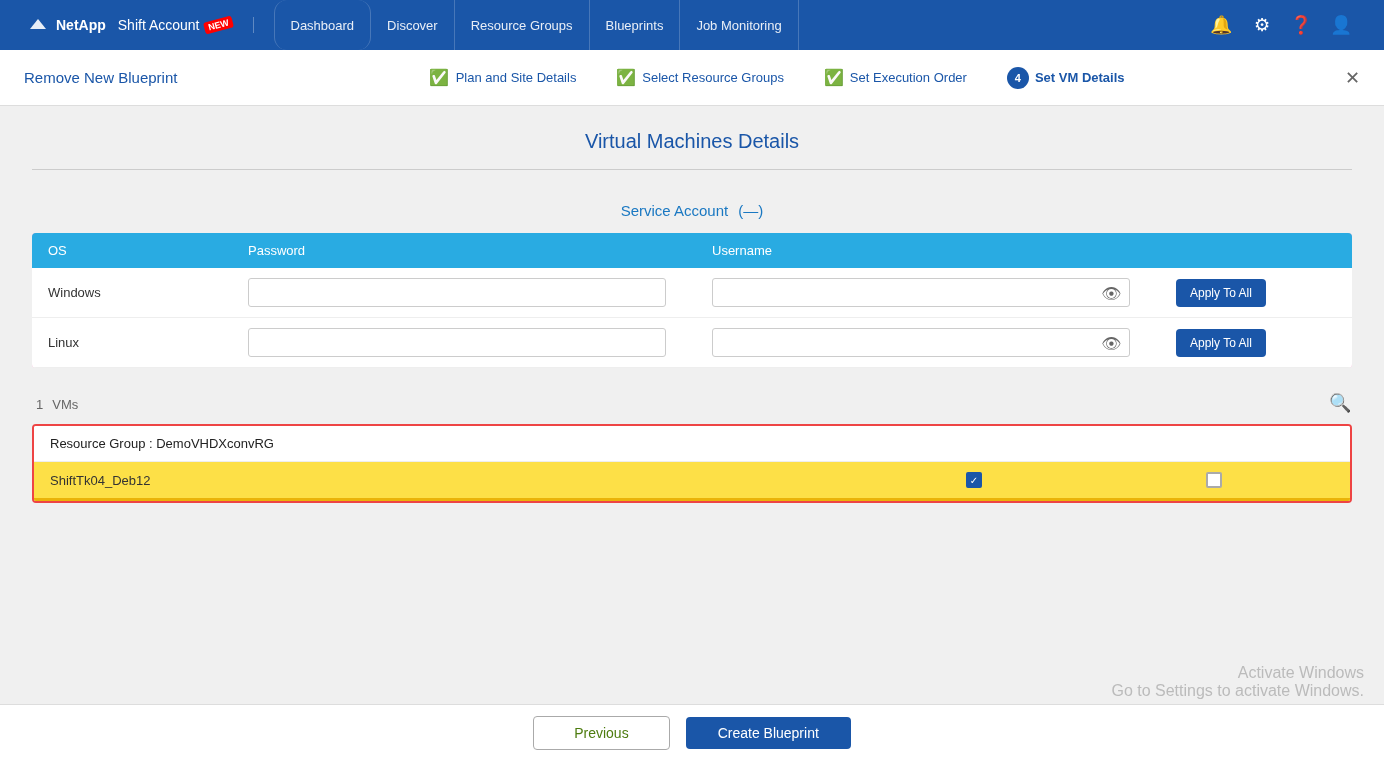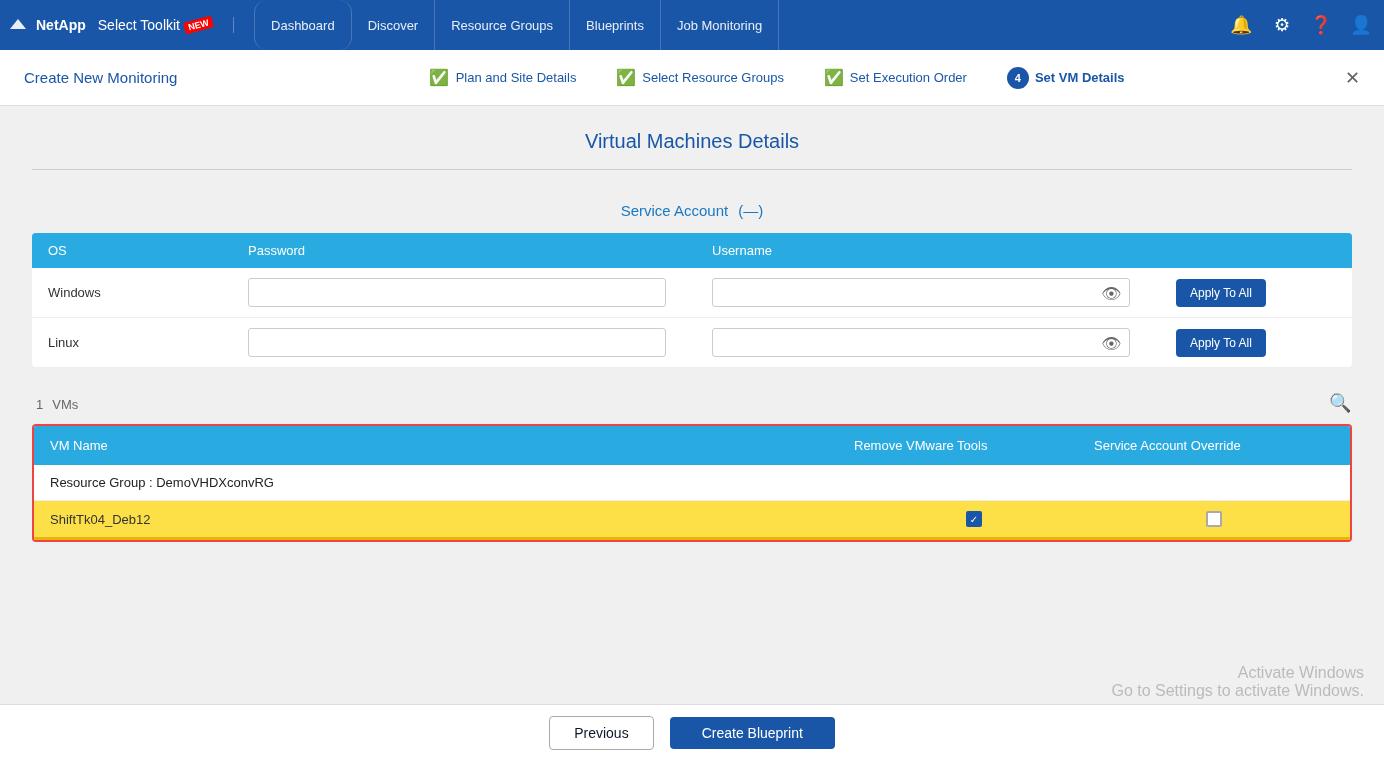--- a/index.html
+++ b/index.html
@@ -4,21 +4,21 @@
   <style>
     * { box-sizing: border-box; margin: 0; padding: 0; }
     body { font-family: 'Segoe UI', Arial, sans-serif; background: #f0f0f0; min-height: 760px; overflow: hidden; }
 
     
     .top-nav {
       background: #1a56a8;
       height: 50px;
       display: flex;
       align-items: center;
-      padding: 0 8px;
+      padding: 0 28px;
       gap: 0;
     }
     .nav-brand {
       display: flex;
       align-items: center;
       gap: 8px;
       margin-right: 12px;
     }
     .nav-brand-logo {
       width: 20px;
@@ -348,24 +348,24 @@
       justify-content: center;
       gap: 16px;
       border-top: 1px solid #ddd;
       position: fixed;
       bottom: 0;
       left: 0;
       right: 0;
     }
     .btn-previous {
       background: white;
-      color: #0f172a;
+      color: #4d7c0f;
       border: 1px solid #aaa;
       border-radius: 4px;
-      padding: 8px 24px;
+      padding: 8px 40px;
       font-size: 14px;
       cursor: pointer;
     }
     .btn-create {
       background: #1a56a8;
       color: white;
       border: none;
       border-radius: 4px;
       padding: 8px 32px;
       font-size: 14px;
@@ -387,40 +387,40 @@
 
 <nav class="top-nav">
   <div class="nav-brand">
     <svg class="nav-brand-logo" viewBox="0 0 20 20">
       <rect width="20" height="20" fill="none"></rect>
       <polygon points="2,14 10,4 18,14" fill="white" opacity="0.9"></polygon>
     </svg>
     <span class="nav-brand-text">NetApp</span>
   </div>
   <div class="nav-toolkit">
-    <span class="nav-toolkit-text">Select Toolkit</span>
+    <span class="nav-toolkit-text">Shift Account</span>
     <span class="toolkit-badge">NEW</span>
   </div>
   <div class="nav-links">
     <a class="nav-link">Dashboard</a>
     <a class="nav-link">Discover</a>
     <a class="nav-link">Resource Groups</a>
     <a class="nav-link">Blueprints</a>
     <a class="nav-link">Job Monitoring</a>
   </div>
   <div class="nav-icons">
     <div class="nav-icon">🔔</div>
     <div class="nav-icon">⚙</div>
     <div class="nav-icon">❓</div>
     <div class="nav-icon">👤</div>
   </div>
 </nav>
 
 <header class="wizard-header">
-  <span class="wizard-title">Create New Monitoring</span>
+  <span class="wizard-title">Remove New Blueprint</span>
   <div class="wizard-steps">
 
     <div class="wizard-step completed">
       <span class="step-check">✅</span>
       <span>Plan and Site Details</span>
     </div>
 
     <div class="wizard-step completed">
       <span class="step-check">✅</span>
       <span>Select Resource Groups</span>
@@ -487,25 +487,20 @@
 
   <div class="vms-header">
     <div class="vms-count">
       <span>1</span>
       <span>VMs</span>
     </div>
     <div class="search-icon-btn">🔍</div>
   </div>
 
   <div class="vm-table">
-    <div class="vm-table-header">
-      <div class="vm-header-cell">VM Name</div>
-      <div class="vm-header-cell">Remove VMware Tools</div>
-      <div class="vm-header-cell">Service Account Override</div>
-    </div>
     <div class="vm-group-row">
       <span>Resource Group : DemoVHDXconvRG</span>
     </div>
     <div class="vm-data-row">
       <div class="vm-name">ShiftTk04_Deb12</div>
       <div class="vm-checkbox">
         <div class="checkbox-checked">✓</div>
       </div>
       <div class="vm-checkbox">
         <div class="checkbox-unchecked"></div>

